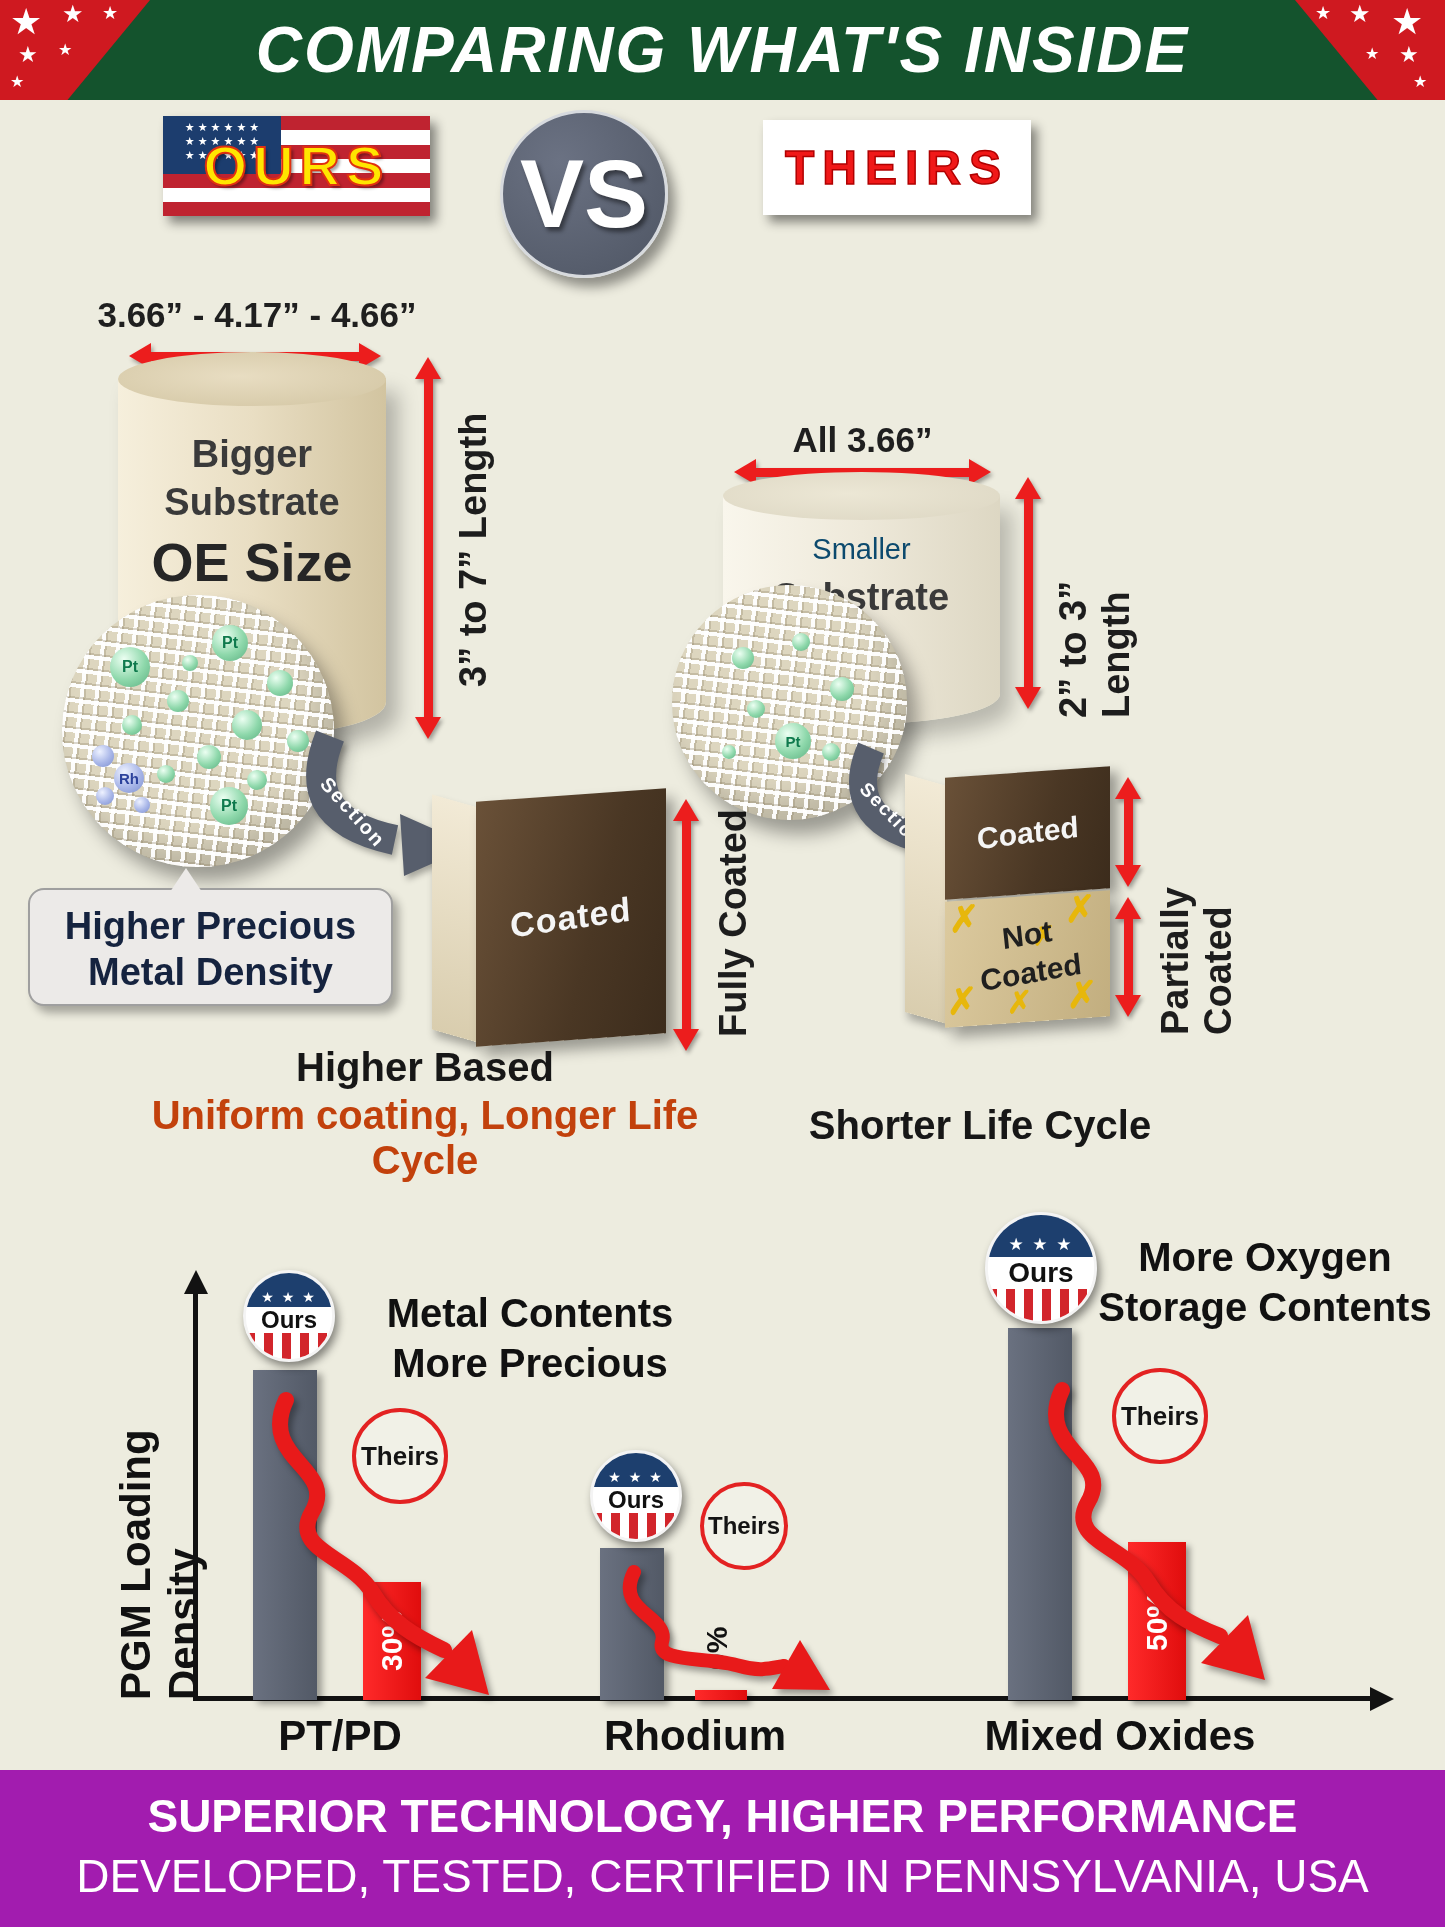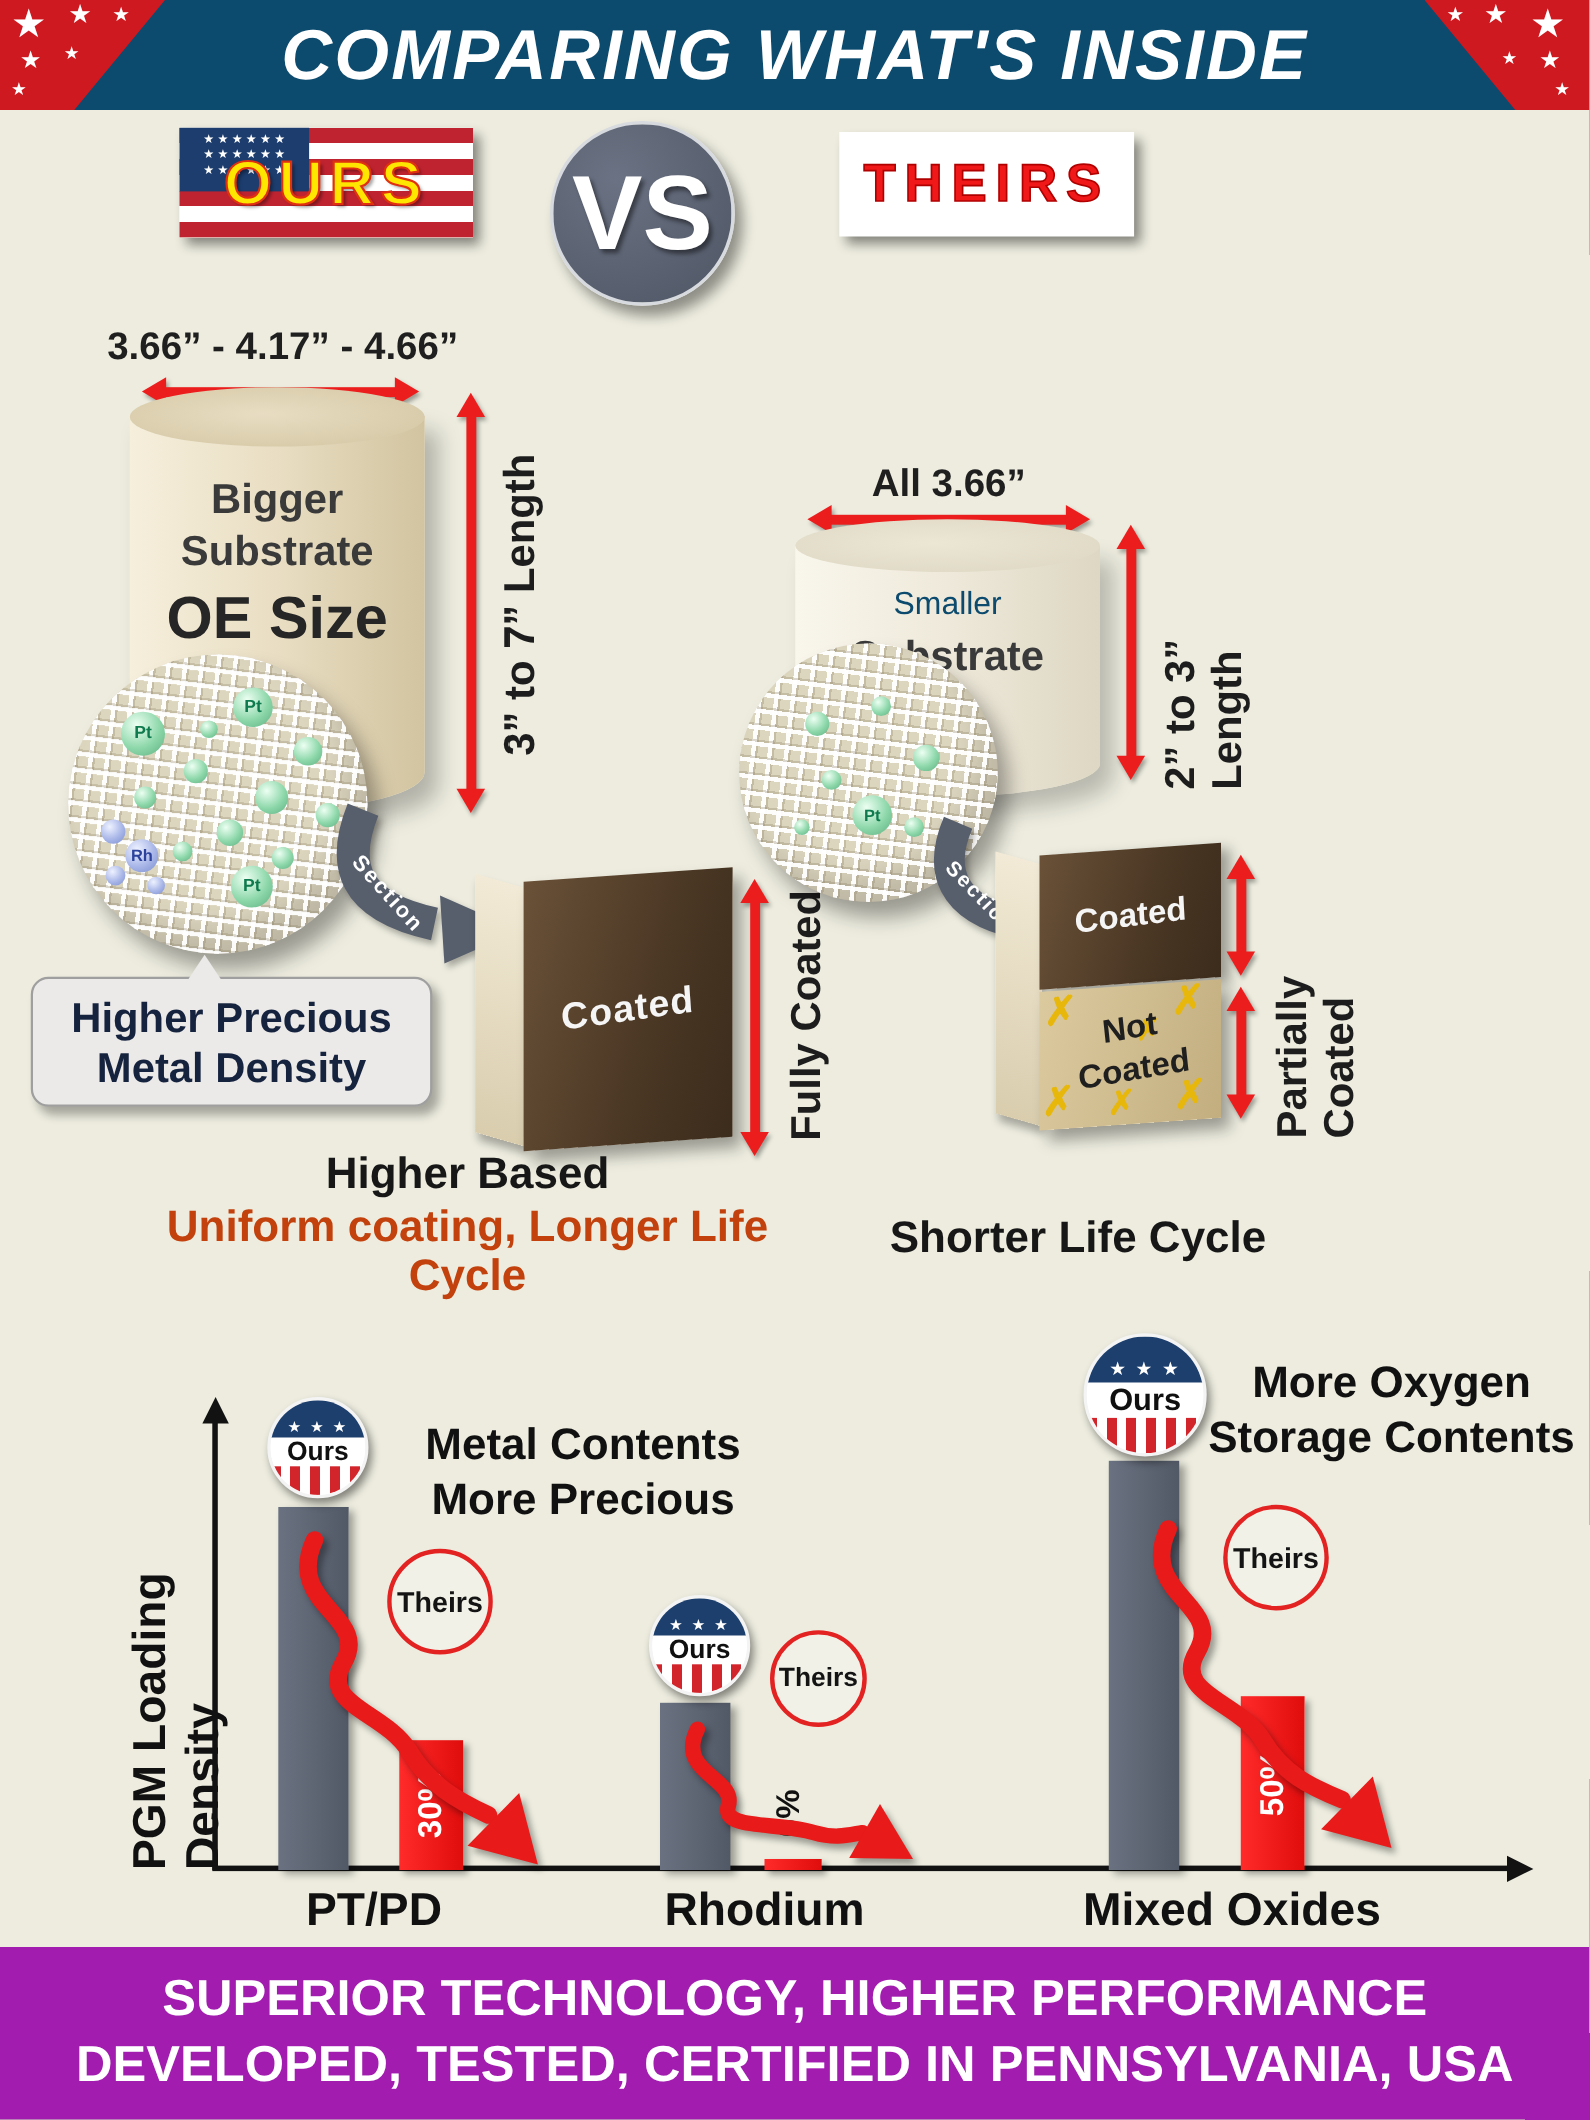--- a/index.html
+++ b/index.html
@@ -41,21 +41,21 @@
 .decline{position:absolute;filter:drop-shadow(4px 5px 3px rgba(0,0,0,.35))}
 .section-arrow{position:absolute;filter:drop-shadow(3px 4px 3px rgba(0,0,0,.3))}
 .corner{position:absolute;top:0;height:100px;background:#cf1920;z-index:3}
 .corner .star{position:absolute;color:#fff;line-height:1}
 </style>
 </head>
 <body>
 
 <div id="canvas">
 
-  <header class="abs" style="left:0;top:0;width:1445px;height:100px;background:#0c4a6e;z-index:2;">
+  <header class="abs" style="left:0;top:0;width:1445px;height:100px;background:#14532d;z-index:2;">
     <h1 class="center" style="color:#fff;font-style:italic;font-weight:900;font-size:64px;line-height:100px;letter-spacing:2px;">COMPARING WHAT'S INSIDE</h1>
   </header>
   <div class="corner" style="left:0;width:150px;clip-path:polygon(0 0,100% 0,45% 100%,0 100%);">
     <span class="star" style="left:10px;top:4px;font-size:36px;">★</span>
     <span class="star" style="left:62px;top:2px;font-size:24px;">★</span>
     <span class="star" style="left:102px;top:4px;font-size:18px;">★</span>
     <span class="star" style="left:18px;top:44px;font-size:22px;">★</span>
     <span class="star" style="left:58px;top:42px;font-size:16px;">★</span>
     <span class="star" style="left:10px;top:74px;font-size:16px;">★</span>
   </div>
@@ -282,16 +282,16 @@
     <div style="font-size:40px;font-weight:800;color:#111;line-height:50px;">More Oxygen</div>
     <div style="font-size:40px;font-weight:700;color:#111;line-height:50px;">Storage Contents</div>
   </div>
 
   <div class="abs center" style="left:240px;top:1712px;width:200px;font-size:42px;font-weight:600;color:#111;">PT/PD</div>
   <div class="abs center" style="left:585px;top:1712px;width:220px;font-size:42px;font-weight:600;color:#111;">Rhodium</div>
   <div class="abs center" style="left:980px;top:1712px;width:280px;font-size:42px;font-weight:700;color:#111;">Mixed Oxides</div>
 
   <footer class="abs" style="left:0;top:1770px;width:1445px;height:157px;background:#a21caf;">
     <div class="center" style="margin-top:16px;font-size:46px;font-weight:800;color:#fff;line-height:60px;">SUPERIOR TECHNOLOGY, HIGHER PERFORMANCE</div>
-    <div class="center" style="font-size:46px;font-weight:700;color:#fff;line-height:60px;">DEVELOPED, TESTED, CERTIFIED IN PENNSYLVANIA, USA</div>
+    <div class="center" style="font-size:46px;font-weight:400;color:#fff;line-height:60px;">DEVELOPED, TESTED, CERTIFIED IN PENNSYLVANIA, USA</div>
   </footer>
 
 </div>
 
 </body></html>

